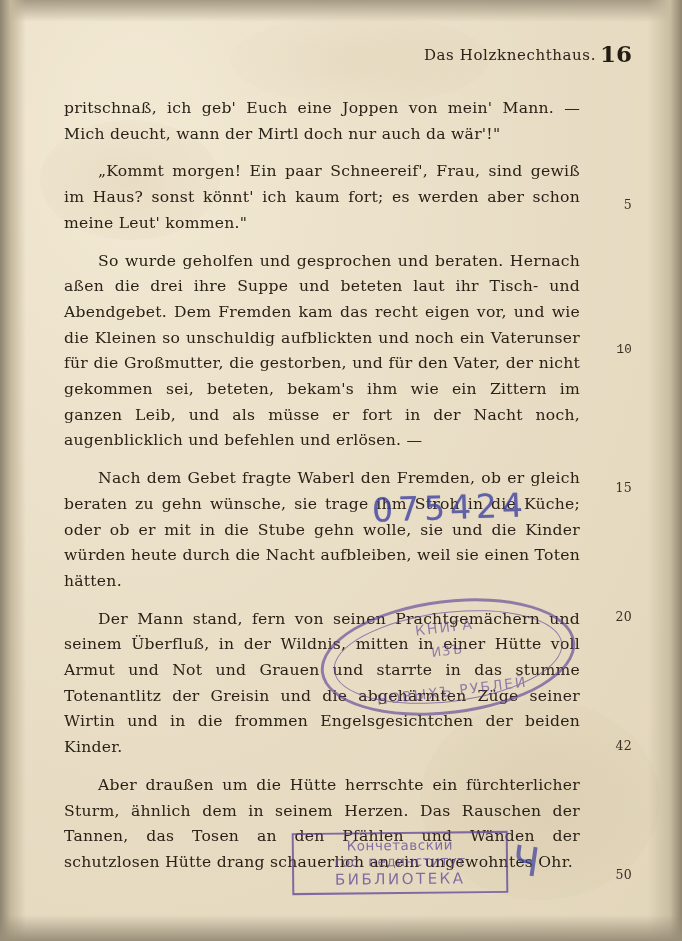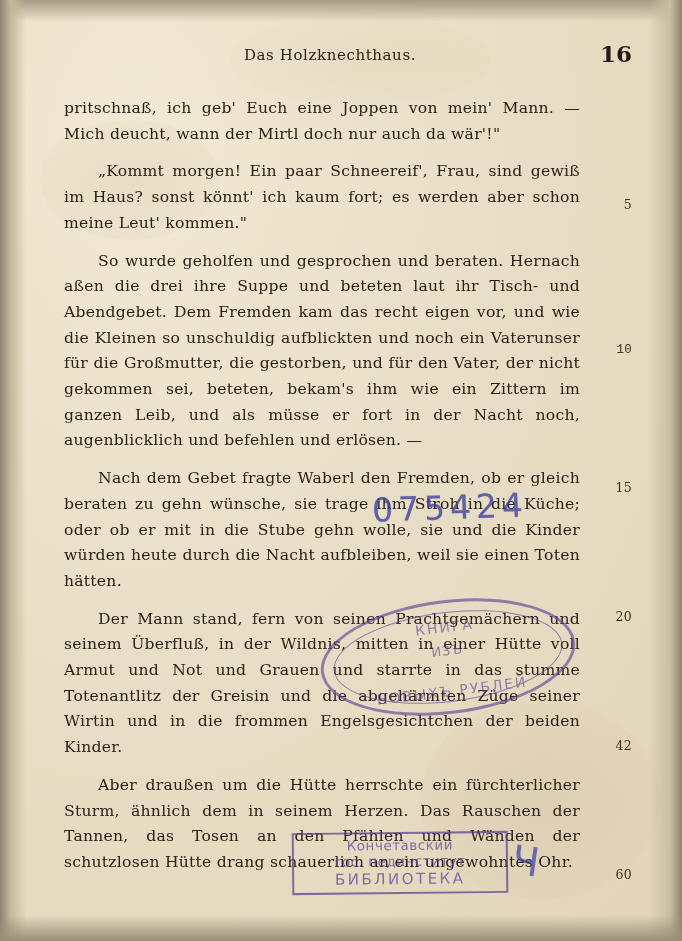--- a/index.html
+++ b/index.html
@@ -54,21 +54,21 @@
     top: 40px;
     width: 580px;
   }
   .header {
     position: relative;
     height: 36px;
   }
   .running-title {
     position: absolute;
     left: 12px; right: 0;
-    text-align: center;
+    text-align: right;
     font-size: 15px;
     color: #2b2218;
     letter-spacing: 0.6px;
     font-family: "DejaVu Serif", serif;
     top: 6px;
     padding-right: 36px;
   }
   .folio {
     position: absolute;
     right: 0;
@@ -237,21 +237,21 @@
       <p class="indent">Nach dem Gebet fragte Waberl den Fremden, ob er gleich beraten zu gehn wünsche, sie trage ihm Stroh in die Küche; oder ob er mit in die Stube gehn wolle, sie und die Kinder würden heute durch die Nacht aufbleiben, weil sie einen Toten hätten.</p>
       <p class="indent">Der Mann stand, fern von seinen Prachtgemächern und seinem Überfluß, in der Wildnis, mitten in einer Hütte voll Armut und Not und Grauen und starrte in das stumme Totenantlitz der Greisin und die abgehärmten Züge seiner Wirtin und in die frommen Engelsgesichtchen der beiden Kinder.</p>
       <p class="indent">Aber draußen um die Hütte herrschte ein fürchterlicher Sturm, ähnlich dem in seinem Herzen. Das Rauschen der Tannen, das Tosen an den Pfählen und Wänden der schutzlosen Hütte drang schauerlich an ein ungewohntes Ohr.</p>
 
       <div class="linenums">
         <span class="lnum" style="top:96px;">5</span>
         <span class="lnum" style="top:242px;font-family:Liberation Mono, monospace;">10</span>
         <span class="lnum" style="top:379px;">15</span>
         <span class="lnum" style="top:508px;">20</span>
         <span class="lnum" style="top:637px;">42</span>
-        <span class="lnum" style="top:766px;">60</span>
+        <span class="lnum" style="top:766px;">50</span>
 
       </div>
     </div>
   </div>
 
   <div class="ink-number">075424</div>
 
   <div class="stamp-oval">
     <div class="inner"></div>
     <div class="t1">КНИГА</div>

